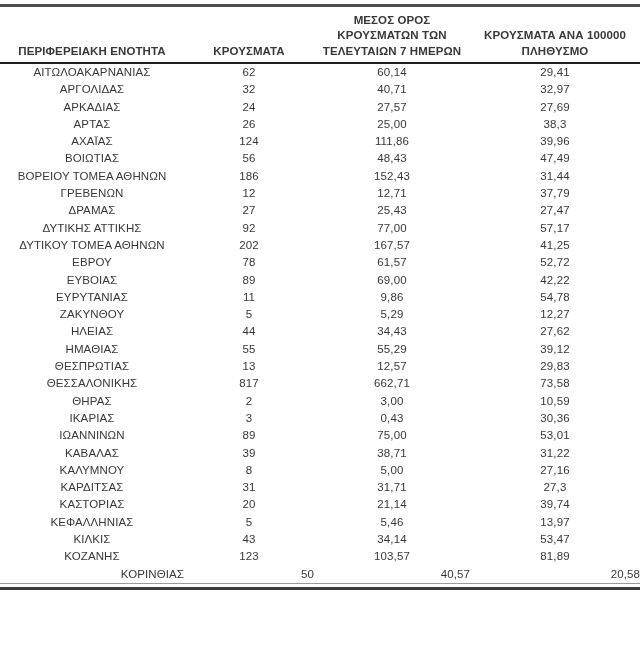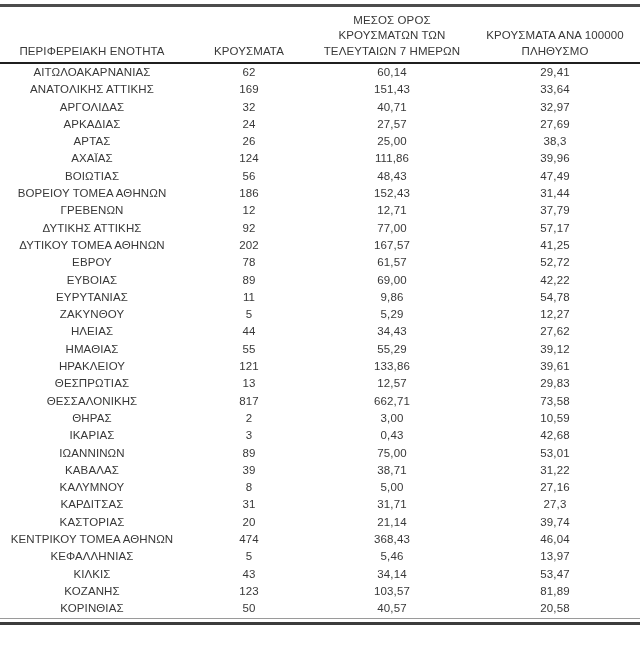--- a/index.html
+++ b/index.html
@@ -26,21 +26,21 @@
     border-collapse: collapse;
     table-layout: fixed;
   }
   table.cases col.c1 { width: 184px; }
   table.cases col.c2 { width: 130px; }
   table.cases col.c3 { width: 156px; }
   table.cases col.c4 { width: 170px; }
 
   table.cases thead tr { height: 56px; }
   table.cases th {
-    font-weight: normal;
+    font-weight: bold;
     font-size: 11.5px;
     line-height: 15.5px;
     text-align: center;
     vertical-align: bottom;
     padding: 0 2px 3px 2px;
     border-bottom: 2px solid #1f1f1f;
     color: #383838;
     letter-spacing: 0.1px;
   }
   table.cases td {
@@ -49,20 +49,21 @@
     height: 17.3px;
     text-align: center;
     vertical-align: middle;
     padding: 0;
     white-space: nowrap;
     color: #383838;
     letter-spacing: 0.1px;
   }
   table.cases tbody tr:last-child td {
     border-bottom: 1px solid #9a9a9a;
+    text-align: right;
   }
   .rule-bottom {
     height: 3px;
     background: #3c3c3c;
     margin-top: 3px;
   }
 </style>
 </head>
 <body>
 
@@ -97,26 +98,20 @@
       </tr>
     </thead>
     <tbody>
         <tr>
           <td>ΑΙΤΩΛΟΑΚΑΡΝΑΝΙΑΣ</td>
           <td>62</td>
           <td>60,14</td>
           <td>29,41</td>
         </tr>
         <tr>
-          <td>ΑΝΑΤΟΛΙΚΗΣ ΑΤΤΙΚΗΣ</td>
-          <td>169</td>
-          <td>151,43</td>
-          <td>33,64</td>
-        </tr>
-        <tr>
           <td>ΑΡΓΟΛΙΔΑΣ</td>
           <td>32</td>
           <td>40,71</td>
           <td>32,97</td>
         </tr>
         <tr>
           <td>ΑΡΚΑΔΙΑΣ</td>
           <td>24</td>
           <td>27,57</td>
           <td>27,69</td>
@@ -145,20 +140,26 @@
           <td>152,43</td>
           <td>31,44</td>
         </tr>
         <tr>
           <td>ΓΡΕΒΕΝΩΝ</td>
           <td>12</td>
           <td>12,71</td>
           <td>37,79</td>
         </tr>
         <tr>
+          <td>ΔΡΑΜΑΣ</td>
+          <td>27</td>
+          <td>25,43</td>
+          <td>27,47</td>
+        </tr>
+        <tr>
           <td>ΔΥΤΙΚΗΣ ΑΤΤΙΚΗΣ</td>
           <td>92</td>
           <td>77,00</td>
           <td>57,17</td>
         </tr>
         <tr>
           <td>ΔΥΤΙΚΟΥ ΤΟΜΕΑ ΑΘΗΝΩΝ</td>
           <td>202</td>
           <td>167,57</td>
           <td>41,25</td>
@@ -193,26 +194,20 @@
           <td>34,43</td>
           <td>27,62</td>
         </tr>
         <tr>
           <td>ΗΜΑΘΙΑΣ</td>
           <td>55</td>
           <td>55,29</td>
           <td>39,12</td>
         </tr>
         <tr>
-          <td>ΗΡΑΚΛΕΙΟΥ</td>
-          <td>121</td>
-          <td>133,86</td>
-          <td>39,61</td>
-        </tr>
-        <tr>
           <td>ΘΕΣΠΡΩΤΙΑΣ</td>
           <td>13</td>
           <td>12,57</td>
           <td>29,83</td>
         </tr>
         <tr>
           <td>ΘΕΣΣΑΛΟΝΙΚΗΣ</td>
           <td>817</td>
           <td>662,71</td>
           <td>73,58</td>
@@ -220,21 +215,21 @@
         <tr>
           <td>ΘΗΡΑΣ</td>
           <td>2</td>
           <td>3,00</td>
           <td>10,59</td>
         </tr>
         <tr>
           <td>ΙΚΑΡΙΑΣ</td>
           <td>3</td>
           <td>0,43</td>
-          <td>42,68</td>
+          <td>30,36</td>
         </tr>
         <tr>
           <td>ΙΩΑΝΝΙΝΩΝ</td>
           <td>89</td>
           <td>75,00</td>
           <td>53,01</td>
         </tr>
         <tr>
           <td>ΚΑΒΑΛΑΣ</td>
           <td>39</td>
@@ -253,26 +248,20 @@
           <td>31,71</td>
           <td>27,3</td>
         </tr>
         <tr>
           <td>ΚΑΣΤΟΡΙΑΣ</td>
           <td>20</td>
           <td>21,14</td>
           <td>39,74</td>
         </tr>
         <tr>
-          <td>ΚΕΝΤΡΙΚΟΥ ΤΟΜΕΑ ΑΘΗΝΩΝ</td>
-          <td>474</td>
-          <td>368,43</td>
-          <td>46,04</td>
-        </tr>
-        <tr>
           <td>ΚΕΦΑΛΛΗΝΙΑΣ</td>
           <td>5</td>
           <td>5,46</td>
           <td>13,97</td>
         </tr>
         <tr>
           <td>ΚΙΛΚΙΣ</td>
           <td>43</td>
           <td>34,14</td>
           <td>53,47</td>

